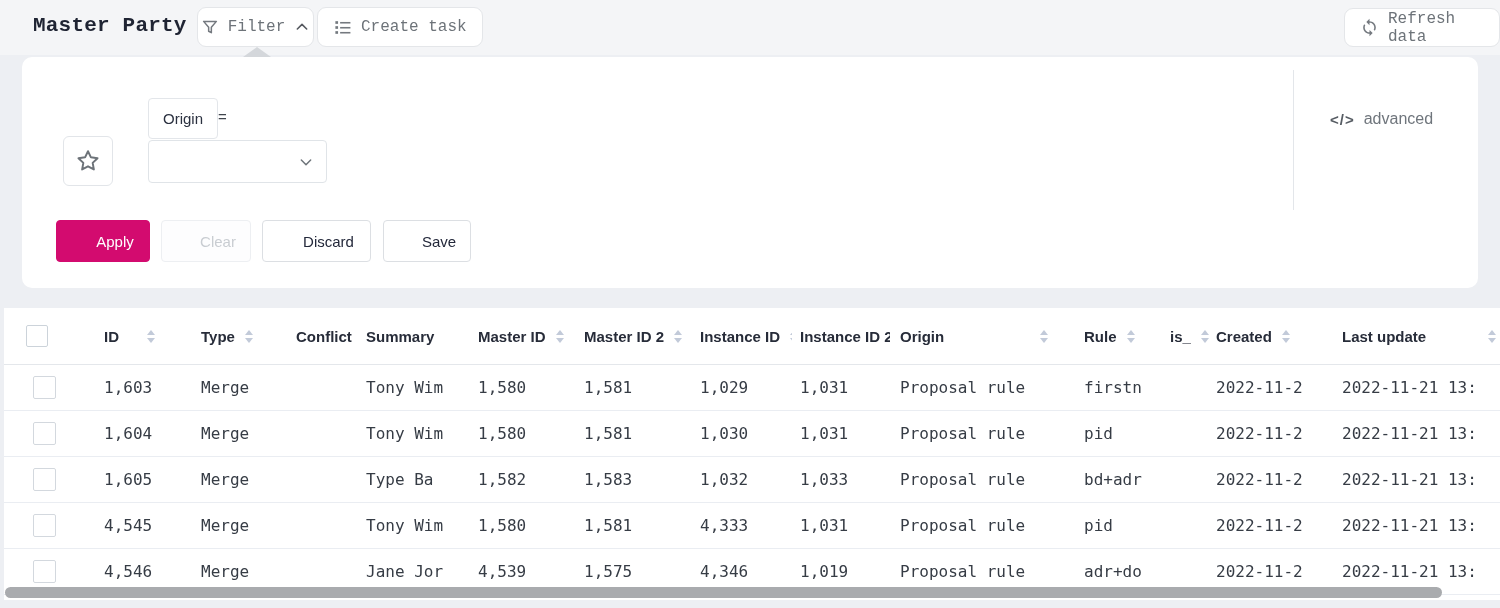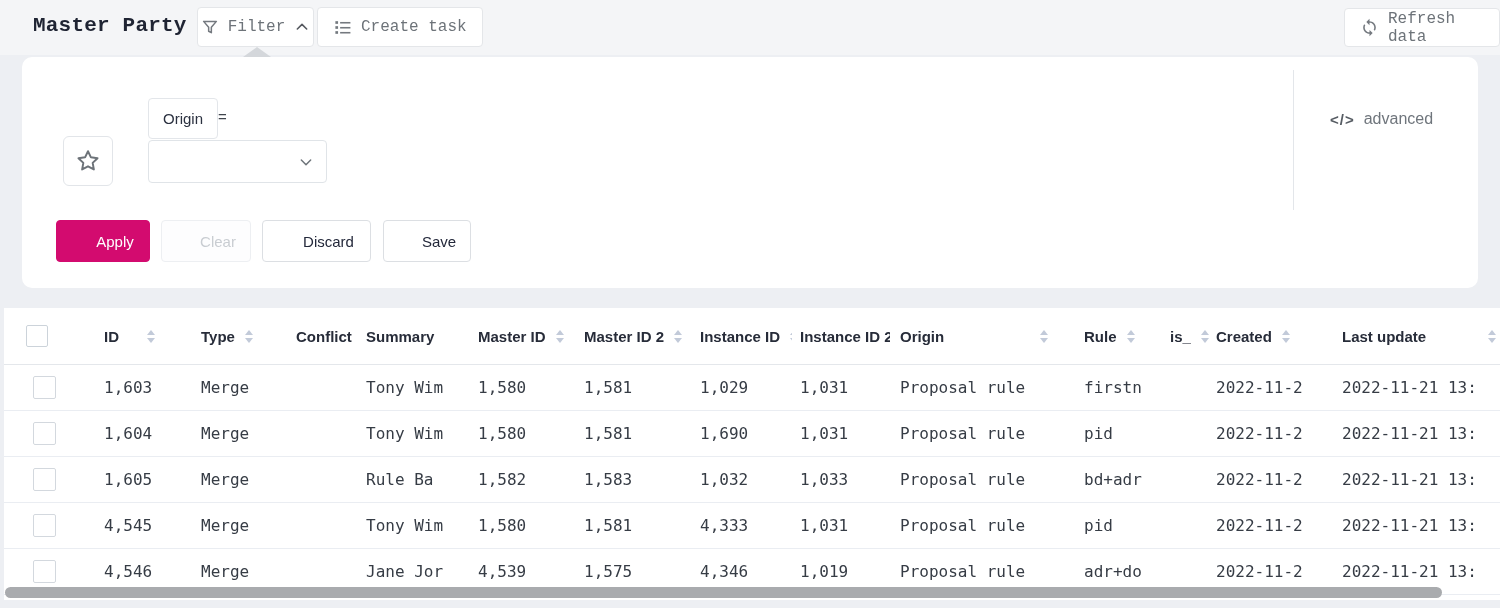--- a/index.html
+++ b/index.html
@@ -2,21 +2,21 @@
 <html><head>
 <meta charset="utf-8">
 <style>
   * { margin:0; padding:0; box-sizing:border-box; }
   html,body { width:1500px; height:608px; overflow:hidden; }
   body { background:#edeff3; font-family:"Liberation Sans", sans-serif; position:relative; }
 
   
   .topbar { position:absolute; left:0; top:0; width:1500px; height:55px; background:#f4f5f7; display:flex; align-items:center;font-family:Liberation Mono, monospace; }
   .title { position:absolute; left:33px; top:14px; font-size:21px; font-weight:700; color:#1f2433; letter-spacing:.2px; }
-  .tbtn { background:#fff; border:1px solid #e4e6e9; border-radius:4px; height:40px; display:flex; align-items:center; gap:9px; padding:0 15px; color:#6d7379; font-size:16px; cursor:pointer; }
+  .tbtn { background:#fff; border:1px solid #e4e6e9; border-radius:9px; height:40px; display:flex; align-items:center; gap:9px; padding:0 15px; color:#6d7379; font-size:16px; cursor:pointer; }
   .tbtn svg { flex:0 0 auto; }
   .filter-btn { position:absolute; left:197px; top:7px; width:117px; justify-content:center; }
   .create-btn { position:absolute; left:317px; top:7px; }
   .refresh-btn { position:absolute; left:1302px; top:8px; height:39px;margin-left:42px; }
   .notch { position:absolute; left:243px; top:47px; width:0; height:0;
            border-left:14px solid transparent; border-right:14px solid transparent;
            border-bottom:10px solid #d4d7db; z-index:3; }
 
   
   .panel { position:absolute; left:22px; top:57px; width:1456px; height:231px; background:#fff; border-radius:10px; z-index:2; }
@@ -251,37 +251,37 @@
   <div class="trow drow">
     <div class="cell ccheck">
         <div class="cb"></div>
       </div>
     <div class="cell c0">1,604</div>
     <div class="cell c1">Merge</div>
     <div class="cell c2"></div>
     <div class="cell c3">Tony Wim</div>
     <div class="cell c4">1,580</div>
     <div class="cell c5">1,581</div>
-    <div class="cell c6">1,690</div>
+    <div class="cell c6">1,030</div>
     <div class="cell c7">1,031</div>
     <div class="cell c8">Proposal rule</div>
     <div class="cell c9">pid</div>
     <div class="cell c10"></div>
     <div class="cell c11">2022-11-2</div>
     <div class="cell c12">2022-11-21 13:</div>
   </div>
 
   <div class="trow drow">
     <div class="cell ccheck">
         <div class="cb"></div>
       </div>
     <div class="cell c0">1,605</div>
     <div class="cell c1">Merge</div>
     <div class="cell c2"></div>
-    <div class="cell c3">Rule Ba</div>
+    <div class="cell c3">Type Ba</div>
     <div class="cell c4">1,582</div>
     <div class="cell c5">1,583</div>
     <div class="cell c6">1,032</div>
     <div class="cell c7">1,033</div>
     <div class="cell c8">Proposal rule</div>
     <div class="cell c9">bd+adr</div>
     <div class="cell c10"></div>
     <div class="cell c11">2022-11-2</div>
     <div class="cell c12">2022-11-21 13:</div>
   </div>

